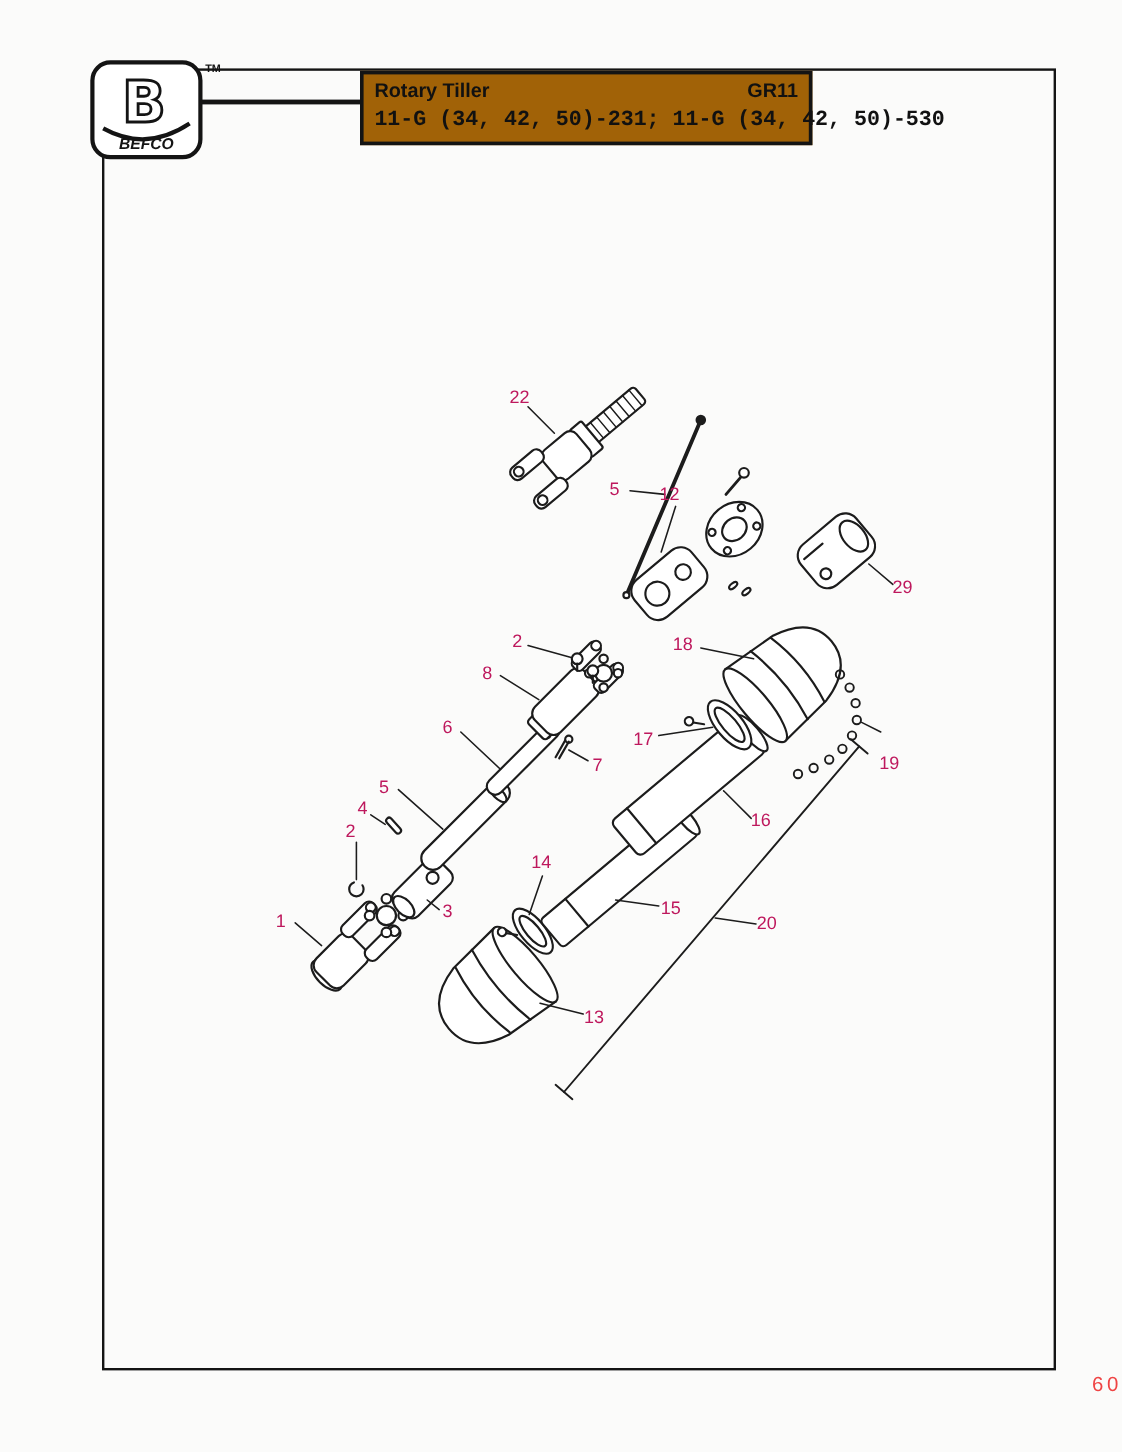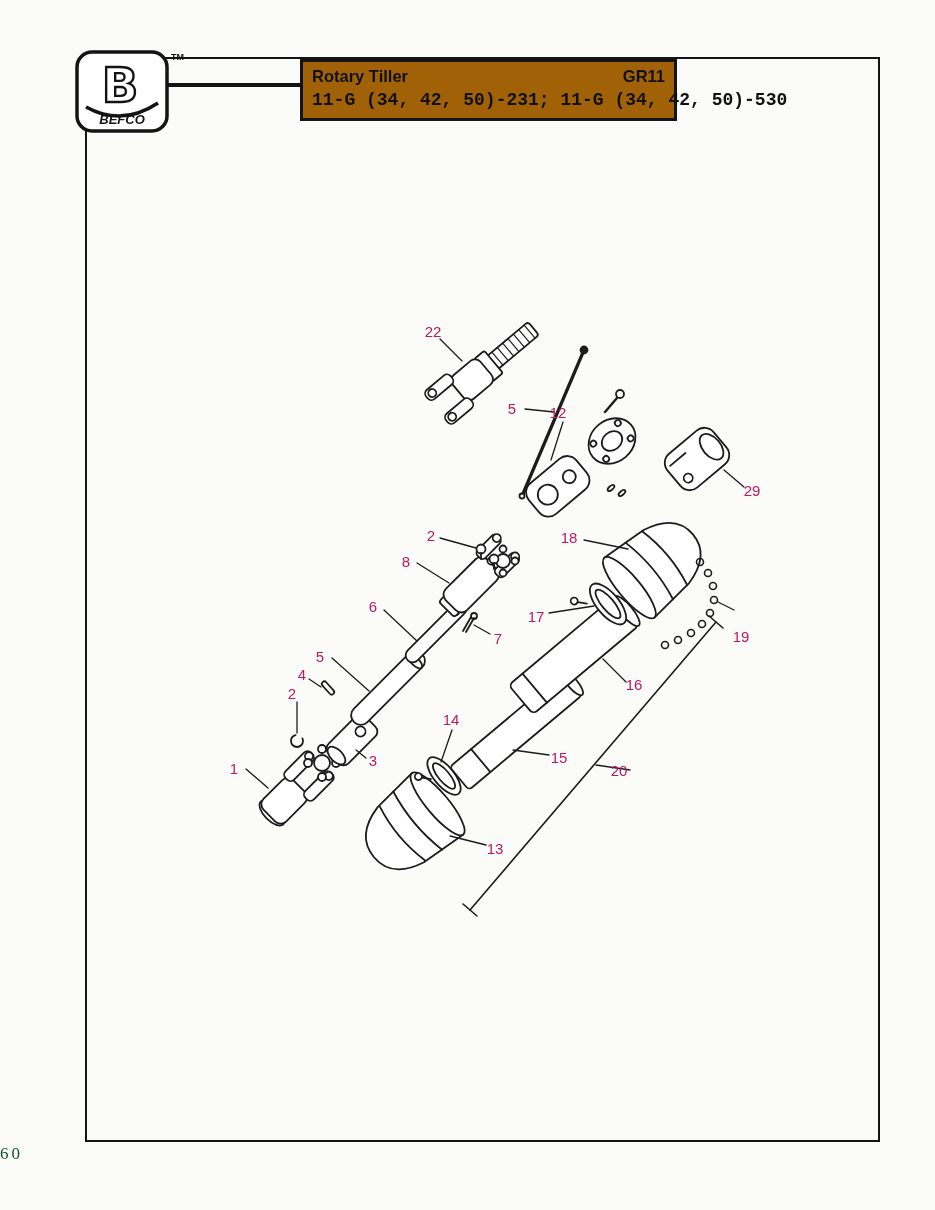--- a/index.html
+++ b/index.html
@@ -17,22 +17,22 @@
   .header-box{position:absolute;left:300px;top:59px;width:377px;box-sizing:border-box;
               border:3px solid #141414;background:#a16207;padding:4px 9px 6px 9px;z-index:4;color:#111;}
   .hrow{display:flex;justify-content:space-between;font-weight:700;font-size:16.5px;line-height:1.32;}
   .hmodels{font-weight:700;font-size:18px;line-height:1.35;white-space:nowrap;font-family:Liberation Mono, monospace;}
 
   .diagram-svg{position:absolute;left:0;top:0;z-index:1;}
 
   .callout{position:absolute;transform:translate(-50%,-50%);font-weight:400;font-size:15px;
            color:#be185d;z-index:2;line-height:1;text-align:center;}
 
-  .page-number{position:absolute;left:0;top:1144px;width:100%;text-align:left;
-               font-size:17px;letter-spacing:3px;color:#14532d;z-index:2;font-family:Liberation Serif, serif;}
+  .page-number{position:absolute;left:0;top:1144px;width:100%;text-align:right;
+               font-size:17px;letter-spacing:3px;color:#ef4444;z-index:2;}
 </style>
 </head>
 <body>
 
 <div class="page">
 
   <div class="frame"></div>
 
   <div class="connector"></div>
 
@@ -269,19 +269,19 @@
   <span class="callout" style="left:536px;top:616px">17</span>
   <span class="callout" style="left:741px;top:636px">19</span>
   <span class="callout" style="left:498px;top:638px">7</span>
   <span class="callout" style="left:320px;top:656px">5</span>
   <span class="callout" style="left:634px;top:684px">16</span>
   <span class="callout" style="left:302px;top:674px">4</span>
   <span class="callout" style="left:292px;top:693px">2</span>
   <span class="callout" style="left:451px;top:719px">14</span>
   <span class="callout" style="left:373px;top:760px">3</span>
   <span class="callout" style="left:559px;top:757px">15</span>
-  <span class="callout" style="left:619px;top:770px">20</span>
+  <span class="callout" style="left:639px;top:770px">20</span>
   <span class="callout" style="left:234px;top:768px">1</span>
   <span class="callout" style="left:495px;top:848px">13</span>
 
   <div class="page-number">60</div>
 
 </div>
 
 </body></html>

